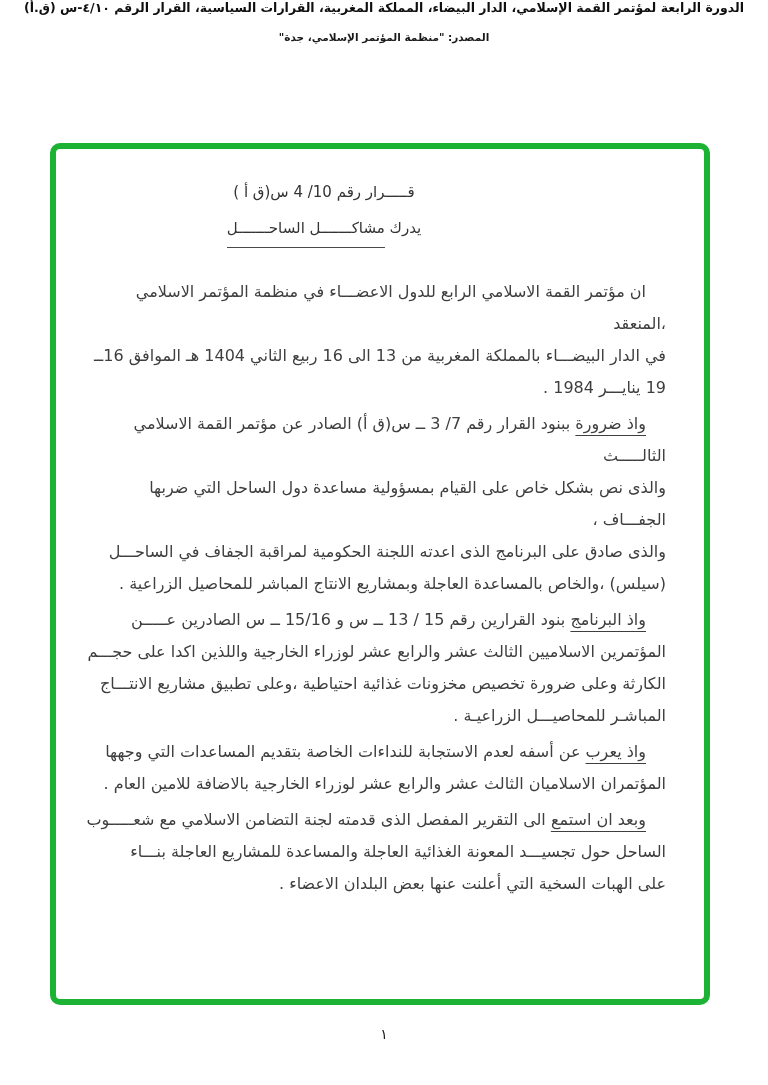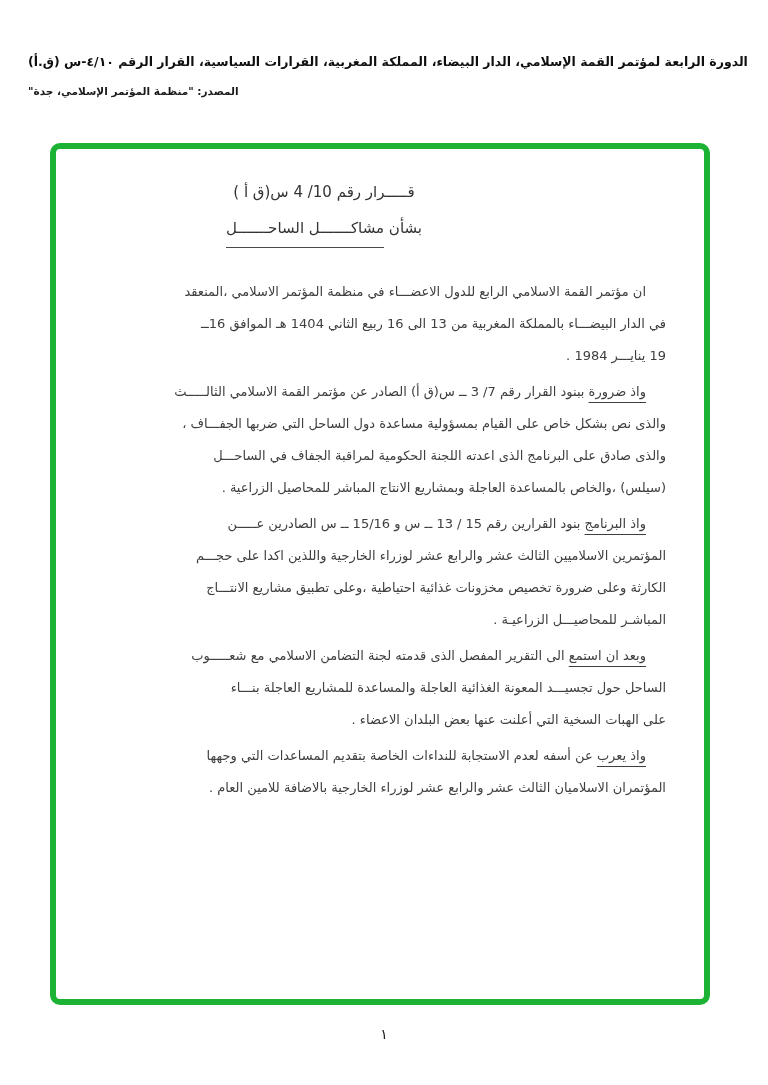--- a/index.html
+++ b/index.html
@@ -14,23 +14,21 @@
   }
   .page {
     position: relative;
     width: 768px;
     height: 1085px;
     background: #ffffff;
   }
   
   .doc-header {
     direction: rtl;
-    text-align: left;
-    padding-top: 54px;
-    margin-left: 28px;
+    text-align: center;
   }
   .header-line1 {
     font-size: 12.5px;
     font-weight: bold;
     color: #0f0f0f;
     white-space: nowrap;
     letter-spacing: 0px;
   }
   .header-line2 {
     margin-top: 16px;
@@ -71,21 +69,21 @@
     line-height: 22px;
     color: #333333;
   }
   .subject-underline {
     display: inline-block;
     border-bottom: 1.5px solid #4a4a4a;
     padding-bottom: 8px;
   }
   .doc-body p {
     margin: 0 0 4px 0;
-    font-size: 13px;
+    font-size: 16px;
     line-height: 32px;
     text-align: right;
     white-space: pre-line;
     text-indent: 20px;
     color: #3e3e3e;
   }
   .paragraph-lead {
     text-decoration: underline;
     text-decoration-thickness: 1px;
     text-underline-offset: 6px;
@@ -110,41 +108,41 @@
     <div class="header-line1">الدورة الرابعة لمؤتمر القمة الإسلامي، الدار البيضاء، المملكة المغربية، القرارات السياسية، القرار الرقم ٤/١٠-س (ق.أ)</div>
     <div class="header-line2">المصدر: "منظمة المؤتمر الإسلامي، جدة"</div>
   </div>
 
   <div class="resolution-frame" style="border-color: rgb(28, 178, 52);">
     <div class="resolution-document">
 
       <div class="resolution-title">
         <div class="title-line1">قـــــرار رقم 10/ 4 س(ق أ )</div>
         <div class="title-line2">
-          <span>بشأن </span><span class="subject-underline">مشاكـــــــل الساحـــــــل</span>
+          <span>يدرك </span><span class="subject-underline">مشاكـــــــل الساحـــــــل</span>
         </div>
       </div>
 
       <div class="doc-body">
         <p><span class="paragraph-lead"></span><span>ان مؤتمر القمة الاسلامي الرابع للدول الاعضـــاء في منظمة المؤتمر الاسلامي ،المنعقد
 في الدار البيضـــاء بالمملكة المغربية من 13 الى 16 ربيع الثاني 1404 هـ الموافق 16ــ
 19 ينايـــر 1984 .</span></p>
         <p><span class="paragraph-lead">واذ ضرورة</span><span> ببنود القرار رقم 7/ 3 ــ س(ق أ) الصادر عن مؤتمر القمة الاسلامي الثالـــــث
 والذى نص بشكل خاص على القيام بمسؤولية مساعدة دول الساحل التي ضربها الجفـــاف ،
 والذى صادق على البرنامج الذى اعدته اللجنة الحكومية لمراقبة الجفاف في الساحـــل
 (سيلس) ،والخاص بالمساعدة العاجلة وبمشاريع الانتاج المباشر للمحاصيل الزراعية .</span></p>
         <p><span class="paragraph-lead">واذ البرنامج</span><span> بنود القرارين رقم 15 / 13 ــ س و 15/16 ــ س الصادرين عـــــن
 المؤتمرين الاسلاميين الثالث عشر والرابع عشر لوزراء الخارجية واللذين اكدا على حجـــم
 الكارثة وعلى ضرورة تخصيص مخزونات غذائية احتياطية ،وعلى تطبيق مشاريع الانتـــاج
 المباشـر للمحاصيـــل الزراعيـة .</span></p>
+        <p><span class="paragraph-lead">واذ يعرب</span><span> عن أسفه لعدم الاستجابة للنداءات الخاصة بتقديم المساعدات التي وجهها
+المؤتمران الاسلاميان الثالث عشر والرابع عشر لوزراء الخارجية بالاضافة للامين العام .</span></p>
         <p><span class="paragraph-lead">وبعد ان استمع</span><span> الى التقرير المفصل الذى قدمته لجنة التضامن الاسلامي مع شعـــــوب
 الساحل حول تجسيـــد المعونة الغذائية العاجلة والمساعدة للمشاريع العاجلة بنـــاء
 على الهبات السخية التي أعلنت عنها بعض البلدان الاعضاء .</span></p>
-        <p><span class="paragraph-lead">واذ يعرب</span><span> عن أسفه لعدم الاستجابة للنداءات الخاصة بتقديم المساعدات التي وجهها
-المؤتمران الاسلاميان الثالث عشر والرابع عشر لوزراء الخارجية بالاضافة للامين العام .</span></p>
       </div>
 
     </div>
   </div>
 
   <div class="page-number">١</div>
 
 </div>
 
 </body></html>

